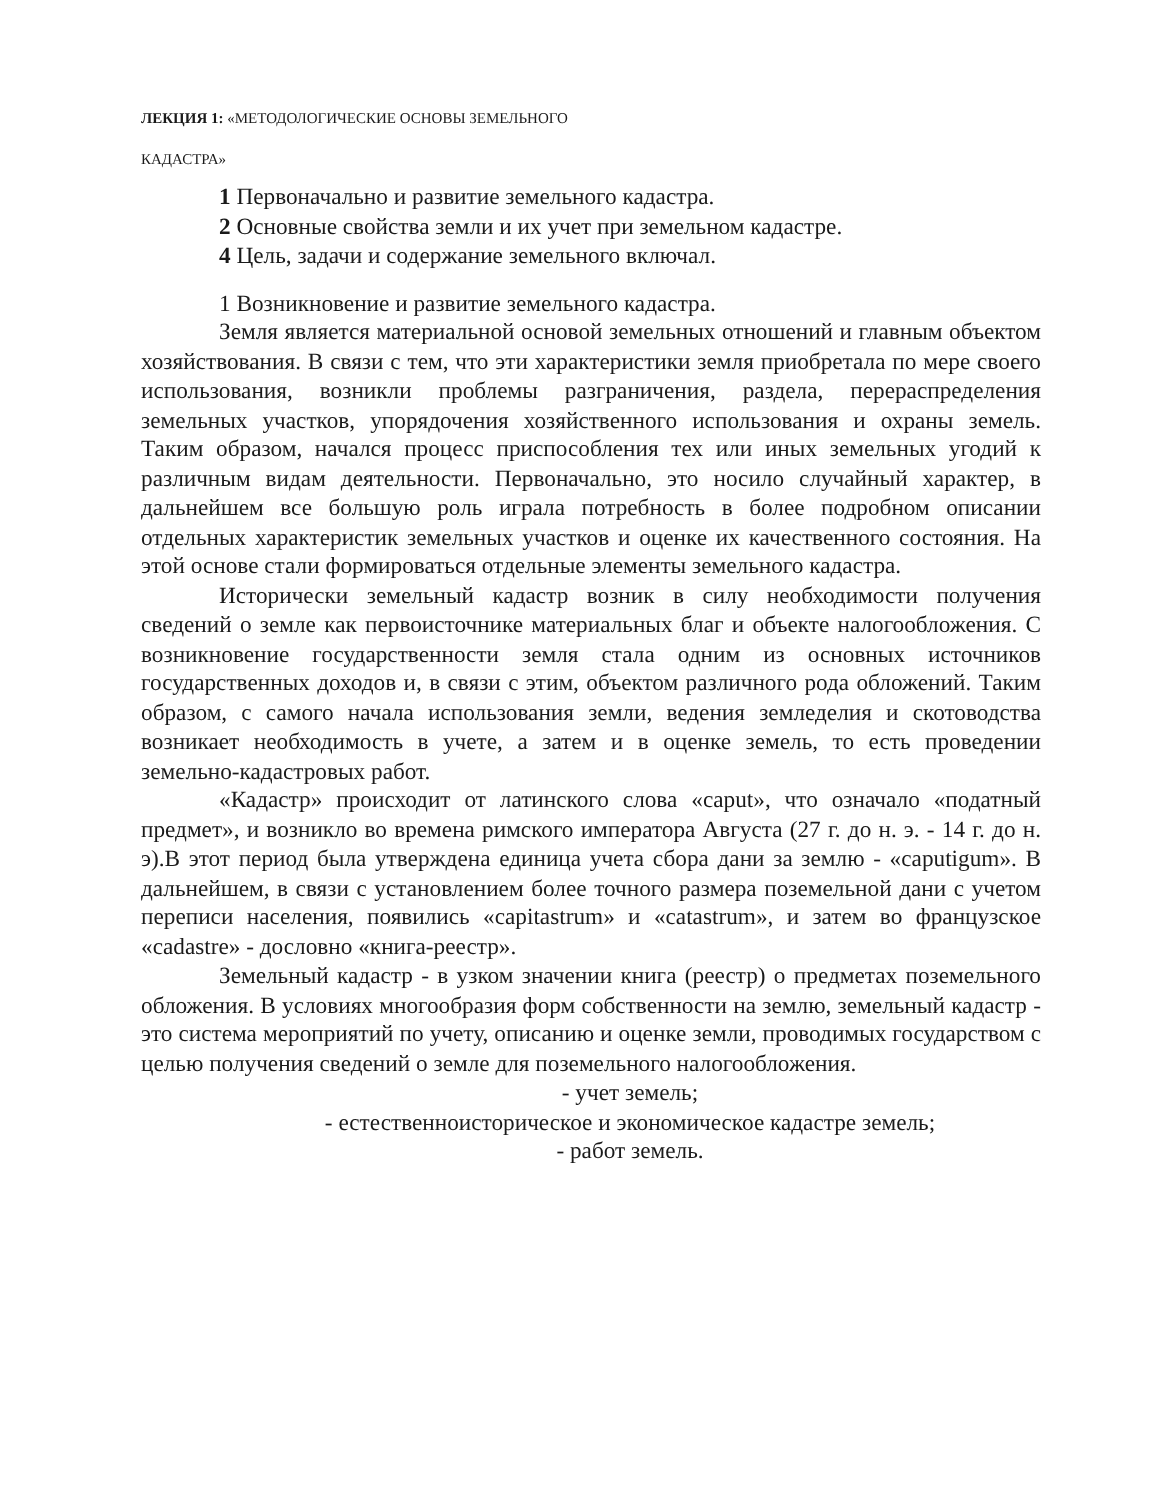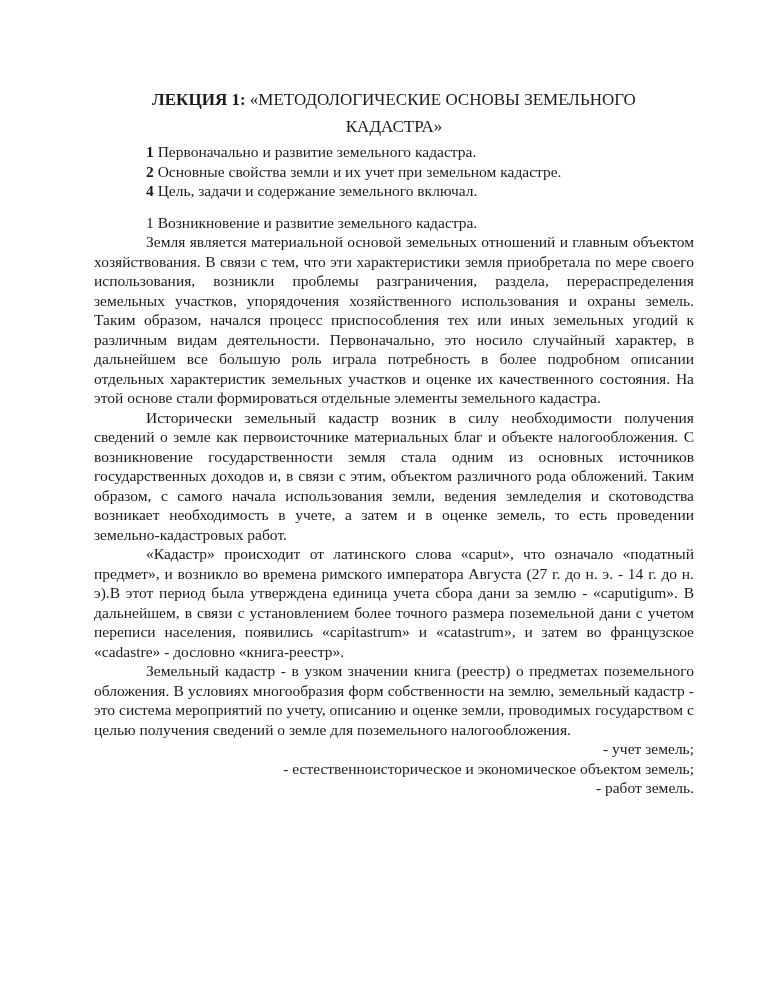--- a/index.html
+++ b/index.html
@@ -1,26 +1,26 @@
 <!DOCTYPE html>
 <html><head>
 <meta charset="utf-8">
 <style>
   html, body { margin: 0; padding: 0; background: #ffffff; }
   body { width: 768px; height: 994px; overflow: hidden; position: relative;
          font-family: "Liberation Serif", "DejaVu Serif", serif; color: #1a1a1a; }
   .page { position: absolute; left: 94px; top: 0; width: 600px; }
-  .title { text-align: center; font-size: 17px; line-height: 27px; margin-top: 86px; }
+  .title { font-size: 10px; line-height: 27px; margin-top: 66px; }
   .title b { font-weight: bold; }
   .toc { margin: 2px 0 0 52px; font-size: 15.5px; line-height: 19.5px; }
   .toc b { font-weight: bold; }
   .body { margin-top: 12px; font-size: 15.5px; line-height: 19.5px; text-align: justify; }
   .body p { margin: 0; }
   .indent { text-indent: 52px; }
-  .list-item { padding-left: 52px; text-align: right; }
+  .list-item { padding-left: 52px; text-align: center; }
   b.strong { font-weight: normal; }
 </style>
 </head>
 <body>
 
 <div class="page">
   <div class="title">
     <div><b>ЛЕКЦИЯ 1:</b><span> «МЕТОДОЛОГИЧЕСКИЕ ОСНОВЫ ЗЕМЕЛЬНОГО</span></div>
     <div>КАДАСТРА»</div>
   </div>
@@ -31,16 +31,16 @@
     <div><b>4</b><span> Цель, задачи и содержание земельного включал.</span></div>
   </div>
 
   <div class="body">
     <p class="indent">1 Возникновение и развитие земельного кадастра.</p>
     <p class="indent">Земля является материальной основой земельных отношений и главным объектом хозяйствования. В связи с тем, что эти характеристики земля приобретала по мере своего использования, возникли проблемы разграничения, раздела, перераспределения земельных участков, упорядочения хозяйственного использования и охраны земель. Таким образом, начался процесс приспособления тех или иных земельных угодий к различным видам деятельности. Первоначально, это носило случайный характер, в дальнейшем все большую роль играла потребность в более подробном описании отдельных характеристик земельных участков и оценке их качественного состояния. На этой основе стали формироваться отдельные элементы земельного кадастра.</p>
     <p class="indent">Исторически земельный кадастр возник в силу необходимости получения сведений о земле как первоисточнике материальных благ и объекте налогообложения. С возникновение государственности земля стала одним из основных источников государственных доходов и, в связи с этим, объектом различного рода обложений. Таким образом, с самого начала использования земли, ведения земледелия и скотоводства возникает необходимость в учете, а затем и в оценке земель, то есть проведении земельно-кадастровых работ.</p>
     <p class="indent"><b class="strong">«Кадастр»</b><span> происходит от латинского слова «caput», что означало «податный предмет», и возникло во времена римского императора Августа (27 г. до н. э. - 14 г. до н. э).В этот период была утверждена единица учета сбора дани за землю - «caputigum». В дальнейшем, в связи с установлением более точного размера поземельной дани с учетом переписи населения, появились «capitastrum» и «catastrum», и затем во французское «cadastre» - дословно «книга-реестр».</span></p>
     <p class="indent"><b class="strong">Земельный кадастр</b><span> - в узком значении книга (реестр) о предметах поземельного обложения. В условиях многообразия форм собственности на землю, </span><b class="strong">земельный кадастр</b><span> - это система мероприятий по учету, описанию и оценке земли, проводимых государством с целью получения сведений о земле для поземельного налогообложения.</span></p>
     <p class="list-item">- учет земель;</p>
-    <p class="list-item">- естественноисторическое и экономическое объектом земель;</p>
+    <p class="list-item">- естественноисторическое и экономическое кадастре земель;</p>
     <p class="list-item">- работ земель.</p>
   </div>
 </div>
 
 </body></html>

